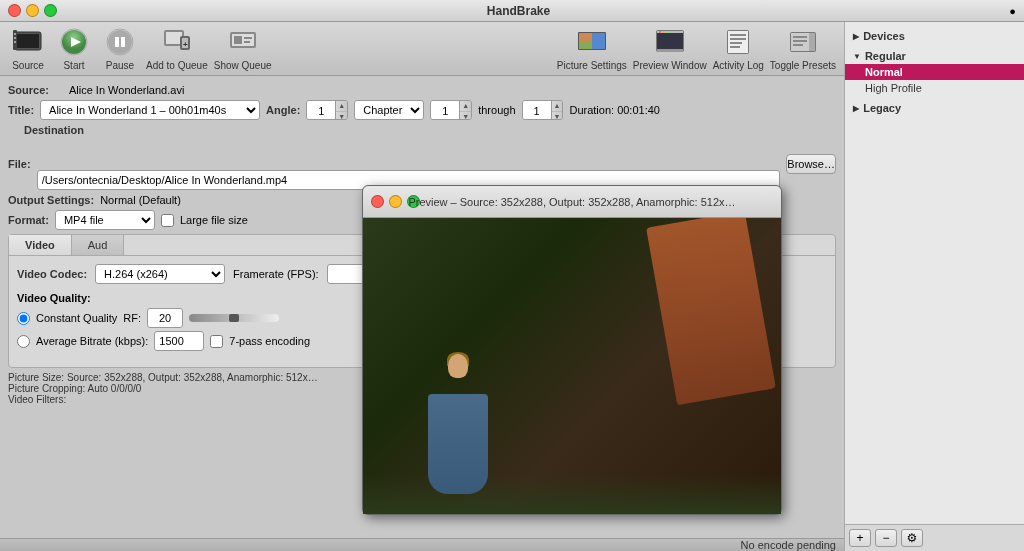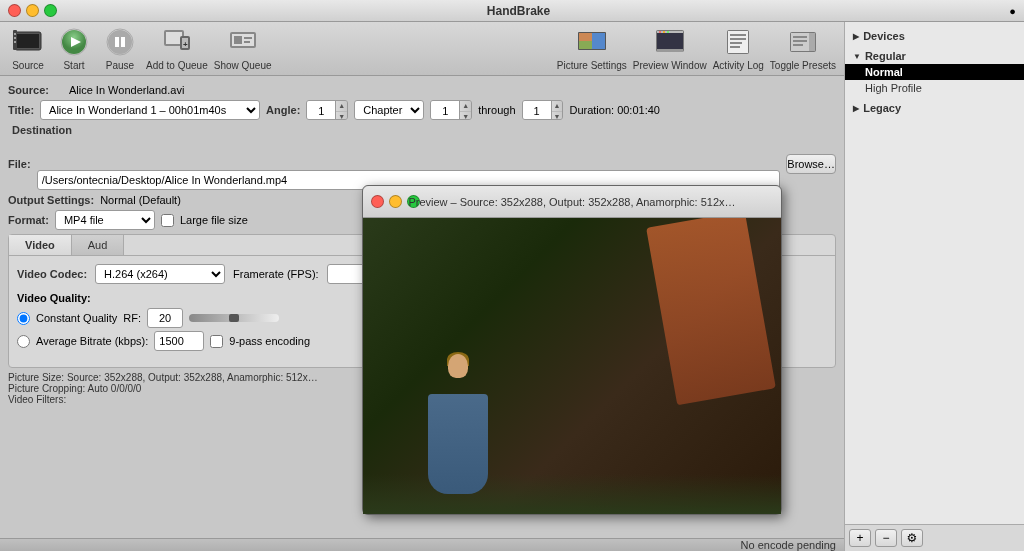--- a/index.html
+++ b/index.html
@@ -130,21 +130,21 @@
       font-size: 11px;
       height: 20px;
     }
     .title-select { width: 220px; }
     .chapter-select { width: 70px; }
 
     
     .section-header {
       font-weight: bold;
       color: #333;
-      margin: 4px 0 2px 4px;
+      margin: 4px 0 2px 16px;
       font-size: 11px;
     }
     .file-row {
       display: flex;
       align-items: center;
       gap: 6px;
       margin-bottom: 4px;
     }
     .file-path {
       flex: 1;
@@ -278,21 +278,21 @@
       font-weight: bold;
     }
     .triangle { font-size: 8px; }
     .sidebar-item {
       padding: 2px 20px;
       font-size: 11px;
       color: #333;
       cursor: pointer;
     }
     .sidebar-item.selected {
-      background: #000000;
+      background: #be185d;
       color: white;
     }
     .sidebar-item.bold { font-weight: bold; }
     .sidebar-footer {
       border-top: 1px solid #aaa;
       padding: 4px;
       display: flex;
       align-items: center;
       gap: 4px;
       background: #d8d8d8;
@@ -697,21 +697,21 @@
               <input type="text" class="rf-input" value="20" style="">
               <div class="quality-slider">
                 <div style="position:absolute;top:0;left:50%;width:10px;height:8px;background:#555;border-radius:2px;transform:translateX(-50%)"></div>
               </div>
             </div>
             <div class="quality-option">
               <input type="radio" name="quality" style="">
               <span>Average Bitrate (kbps):</span>
               <input type="text" class="bitrate-input" value="1500" style="">
               <input type="checkbox" style="">
-              <span>9-pass encoding</span>
+              <span>7-pass encoding</span>
             </div>
           </div>
         </div>
       </div>
 
       <div class="picture-info">
         <div>Picture Size: Source: 352x288, Output: 352x288, Anamorphic: 512x…</div>
         <div>Picture Cropping: Auto 0/0/0/0</div>
         <div>Video Filters:</div>
       </div>

